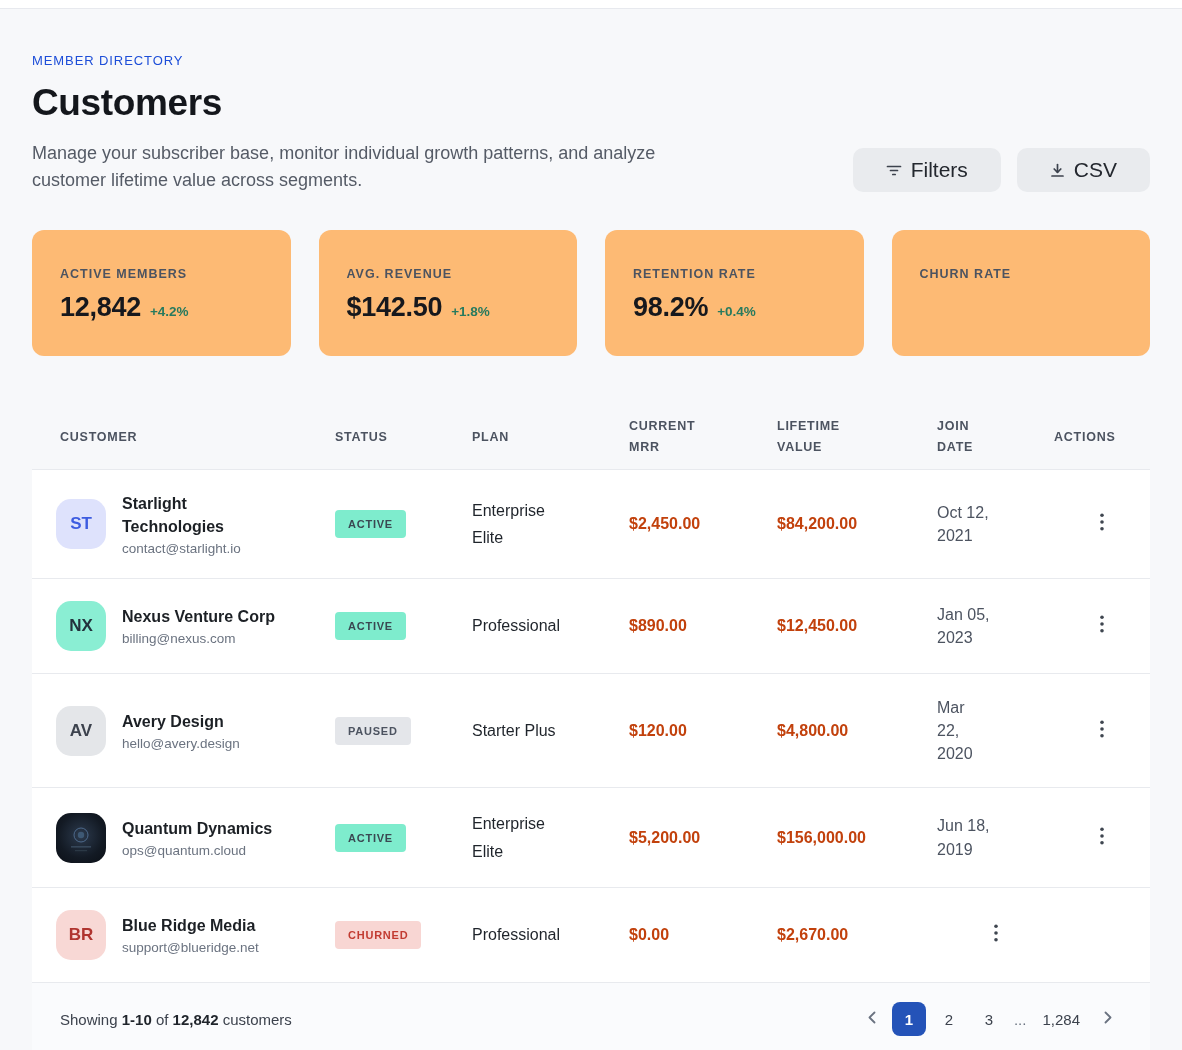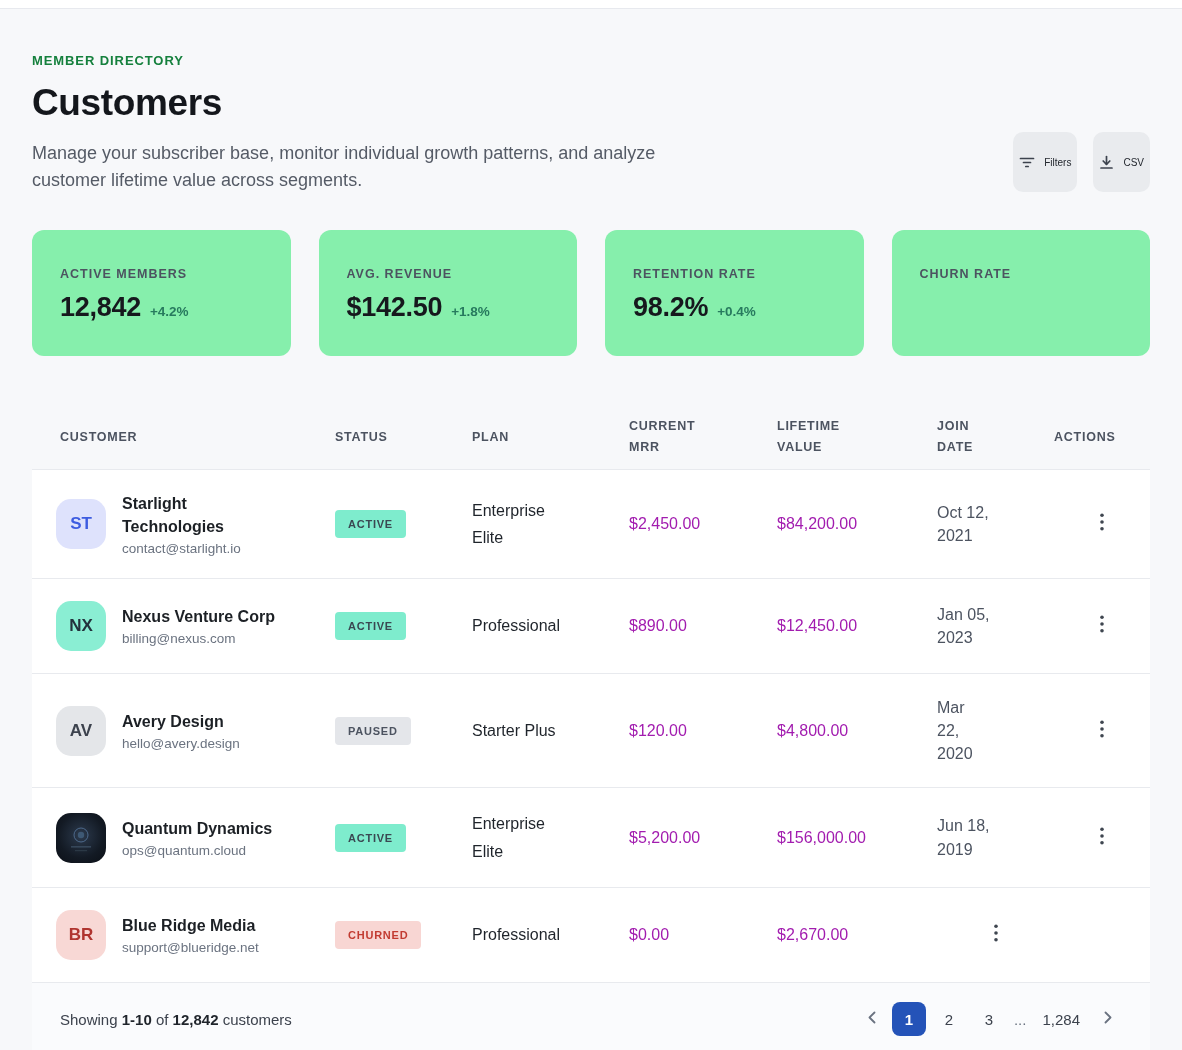--- a/index.html
+++ b/index.html
@@ -6,34 +6,34 @@
   html,body { width:1182px; height:1050px; overflow:hidden; }
   body {
     font-family:"Liberation Sans", "DejaVu Sans", sans-serif;
     background:#f7f8fa; color:#1c2025;
   }
   .topbar { height:9px; background:#ffffff; border-bottom:1px solid #e7e9ee; }
   .content { padding:0 32px; }
 
   
   .page-header { display:flex; justify-content:space-between; align-items:flex-end; margin-top:44px; }
-  .eyebrow { color:#15803d; font-size:13px; font-weight:700; letter-spacing:0.07em; }
+  .eyebrow { color:#1d4ed8; font-size:13px; font-weight:400; letter-spacing:0.07em; }
   .page-title { font-size:37px; font-weight:600; color:#14171c; letter-spacing:-0.01em; margin-top:14px; }
   .page-desc { margin-top:16px; font-size:18px; line-height:1.5; color:#555b66; max-width:645px; }
   .toolbar { display:flex; gap:16px; padding-bottom:2px; }
   .btn {
-    display:flex; align-items:center; gap:9px; height:60px; padding:0 6px;
+    display:flex; align-items:center; gap:9px; height:44px; padding:0 33px;
     background:#e9ebee; border:none; border-radius:10px; cursor:pointer;
-    font-family:inherit; font-size:10px; font-weight:500; color:#23272e;
+    font-family:inherit; font-size:21px; font-weight:500; color:#23272e;
   }
   .btn svg { display:block; }
 
   
   .stats { display:grid; grid-template-columns:repeat(4,1fr); gap:28px; margin-top:36px; }
-  .stat-card { background:#86efac; border-radius:12px; height:126px; padding:37px 28px 0; }
+  .stat-card { background:#fdba74; border-radius:12px; height:126px; padding:37px 28px 0; }
   .stat-label { font-size:12.5px; font-weight:600; letter-spacing:0.08em; color:#4c5360; }
   .stat-line { margin-top:11px; display:flex; align-items:baseline; gap:9px; }
   .stat-value { font-size:27px; font-weight:700; color:#16181d; letter-spacing:-0.01em; }
   .stat-delta { font-size:13.5px; font-weight:600; }
   .delta-up { color:#277a5e; }
   .delta-down { color:#c4372a; }
 
   
   .grid-row { display:grid; grid-template-columns:303px 137px 157px 148px 160px 117px 96px; align-items:center; }
   .thead { margin-top:50px; min-height:62px; padding:10px 0; }
@@ -50,21 +50,21 @@
     font-size:17px; font-weight:600;
   }
   .avatar-logo { background:radial-gradient(circle at 50% 45%, #2c3a4d 0%, #131a24 60%, #0b0f16 100%); position:relative; overflow:hidden; }
   .cust-name { font-size:16px; font-weight:700; color:#1c2025; line-height:1.45; max-width:155px; }
   .cust-email { font-size:13.5px; color:#6b7380; margin-top:3px; }
   .badge {
     display:inline-block; font-size:11px; font-weight:700; letter-spacing:0.07em;
     padding:8px 13px; border-radius:4px;
   }
   .cell-plan span { display:inline-block; max-width:96px; font-size:16px; color:#1f242b; line-height:1.7; }
-  .money { font-size:16px; font-weight:400; color:#a21caf; }
+  .money { font-size:16px; font-weight:700; color:#c2410c; }
   .cell-join span { display:inline-block; max-width:62px; font-size:16px; color:#4c5360; line-height:1.45; }
   .cell-actions { display:flex; justify-content:center; }
   .kebab-btn { background:none; border:none; cursor:pointer; padding:8px 10px; display:flex; }
 
   
   .tfooter {
     background:#fafbfd; border-top:1px solid #e8eaee; border-bottom:1px solid #e8eaee;
     height:75px; display:flex; align-items:center; justify-content:space-between; padding:0 28px;
   }
   .showing { font-size:15px; color:#3c424d; }

